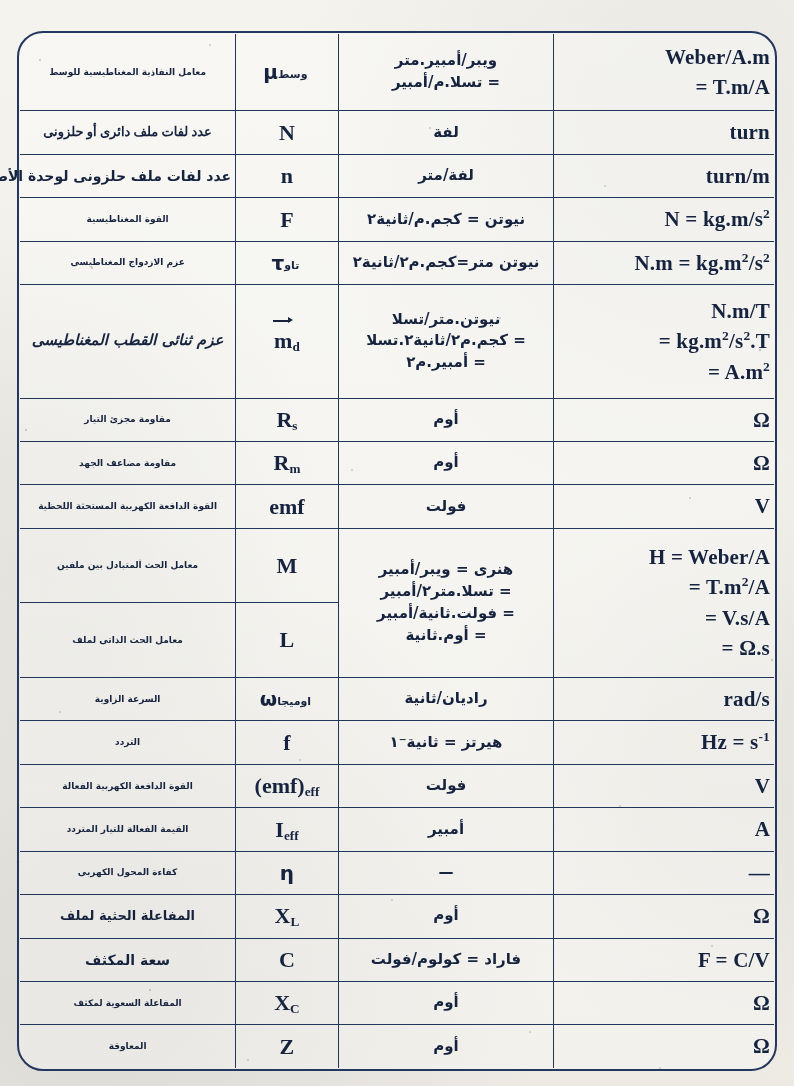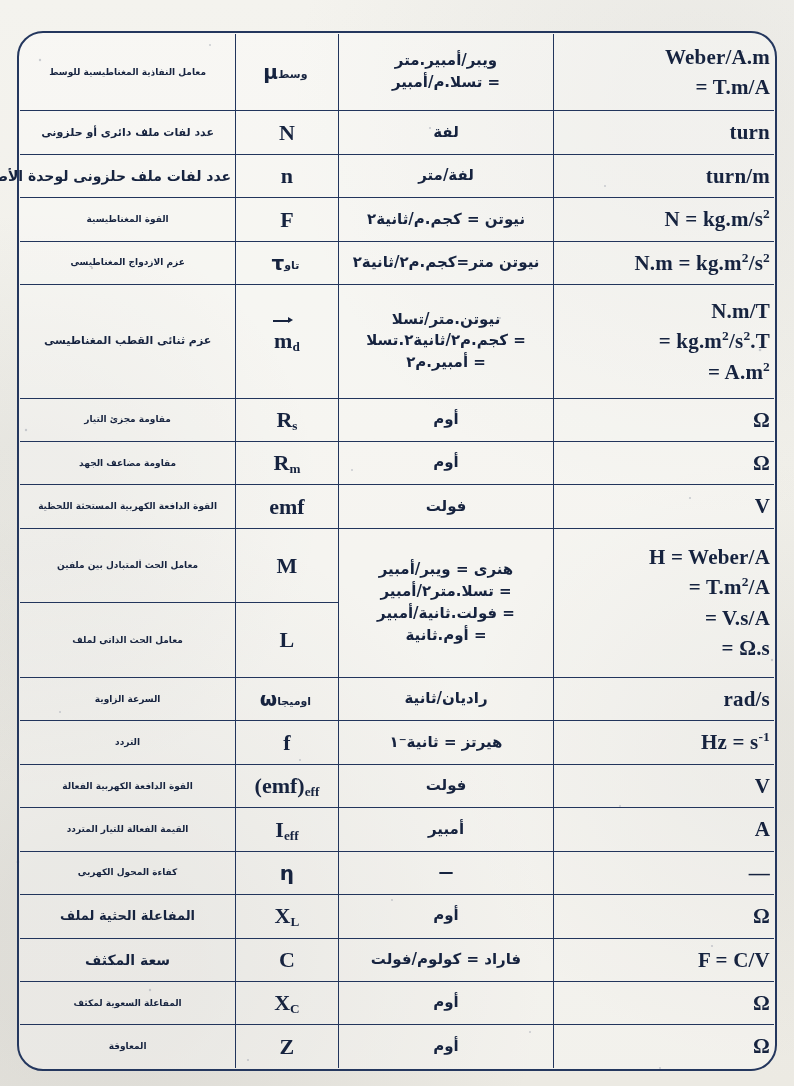--- a/index.html
+++ b/index.html
@@ -182,21 +182,21 @@
           <td class="q" style="font-size: 9px;">معامل النفاذية المغناطيسية للوسط</td>
         </tr>
         <tr>
           <td class="si">
             <span class="ln">turn</span>
           </td>
           <td class="ar">
             <span class="ln">لفة</span>
           </td>
           <td class="sym">N</td>
-          <td class="q" style="font-size: 11px;">عدد لفات ملف دائرى أو حلزونى</td>
+          <td class="q" style="font-size: 13px; font-family: Liberation Serif, serif;">عدد لفات ملف دائرى أو حلزونى</td>
         </tr>
         <tr>
           <td class="si">
             <span class="ln">turn/m</span>
           </td>
           <td class="ar">
             <span class="ln">لفة/متر</span>
           </td>
           <td class="sym">n</td>
           <td class="q" style="font-size: 14px;">عدد لفات ملف حلزونى لوحدة الأطوال</td>
@@ -226,21 +226,21 @@
             <span class="ln">N.m/T</span>
             <span class="ln">= kg.m<sup>2</sup>/s<sup>2</sup>.T</span>
             <span class="ln">= A.m<sup>2</sup></span>
           </td>
           <td class="ar">
             <span class="ln">نيوتن.متر/تسلا</span>
             <span class="ln">= كجم.م٢/ثانية٢.تسلا</span>
             <span class="ln">= أمبير.م٢</span>
           </td>
           <td class="sym"><span class="vec">m</span><sub>d</sub></td>
-          <td class="q" style="font-size: 11px;">عزم ثنائى القطب المغناطيسى</td>
+          <td class="q" style="font-size: 15px; font-style: italic;">عزم ثنائى القطب المغناطيسى</td>
         </tr>
         <tr>
           <td class="si">
             <span class="ln">Ω</span>
           </td>
           <td class="ar">
             <span class="ln">أوم</span>
           </td>
           <td class="sym">R<sub>s</sub></td>
           <td class="q" style="font-size: 9px;">مقاومة مجزئ التيار</td>

